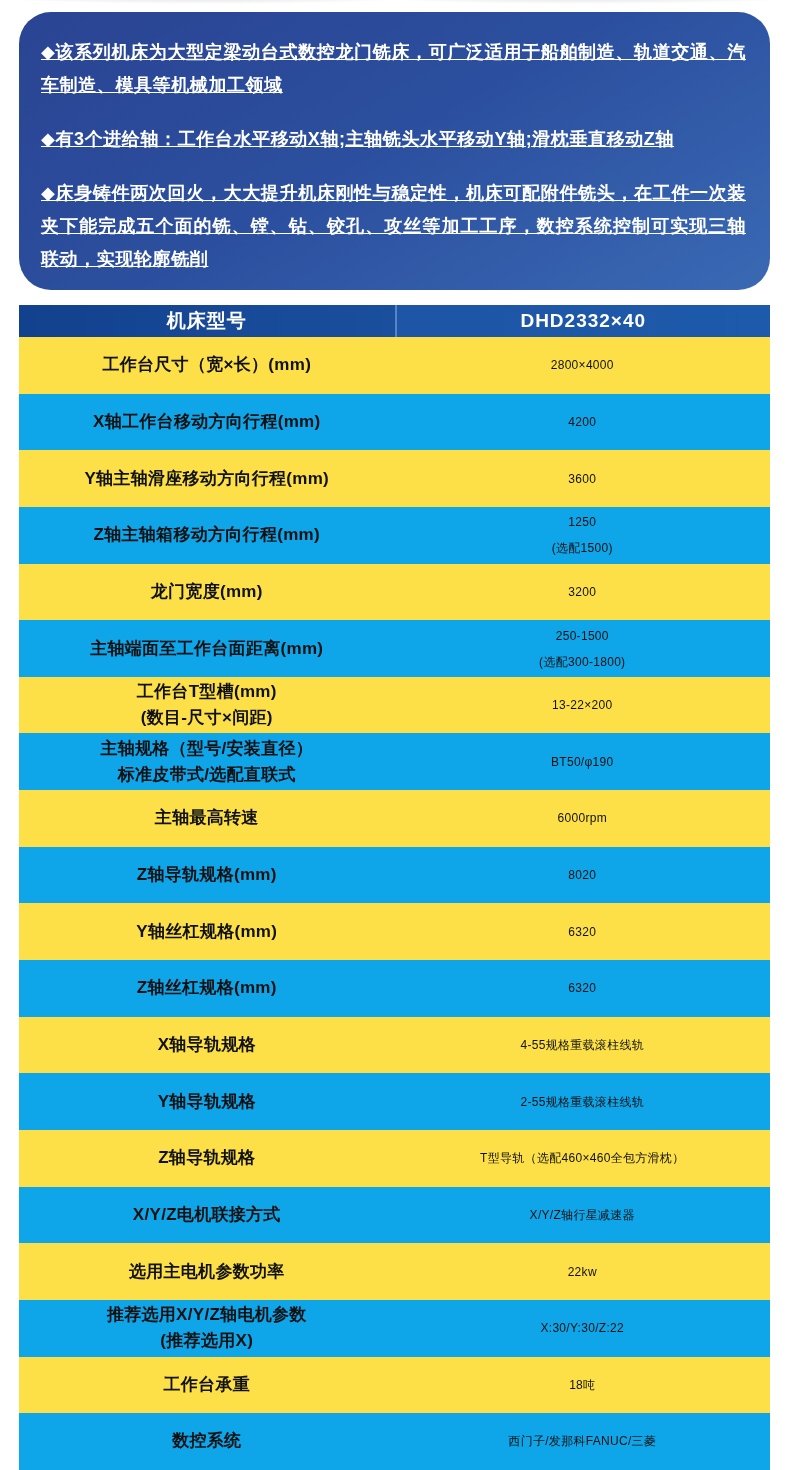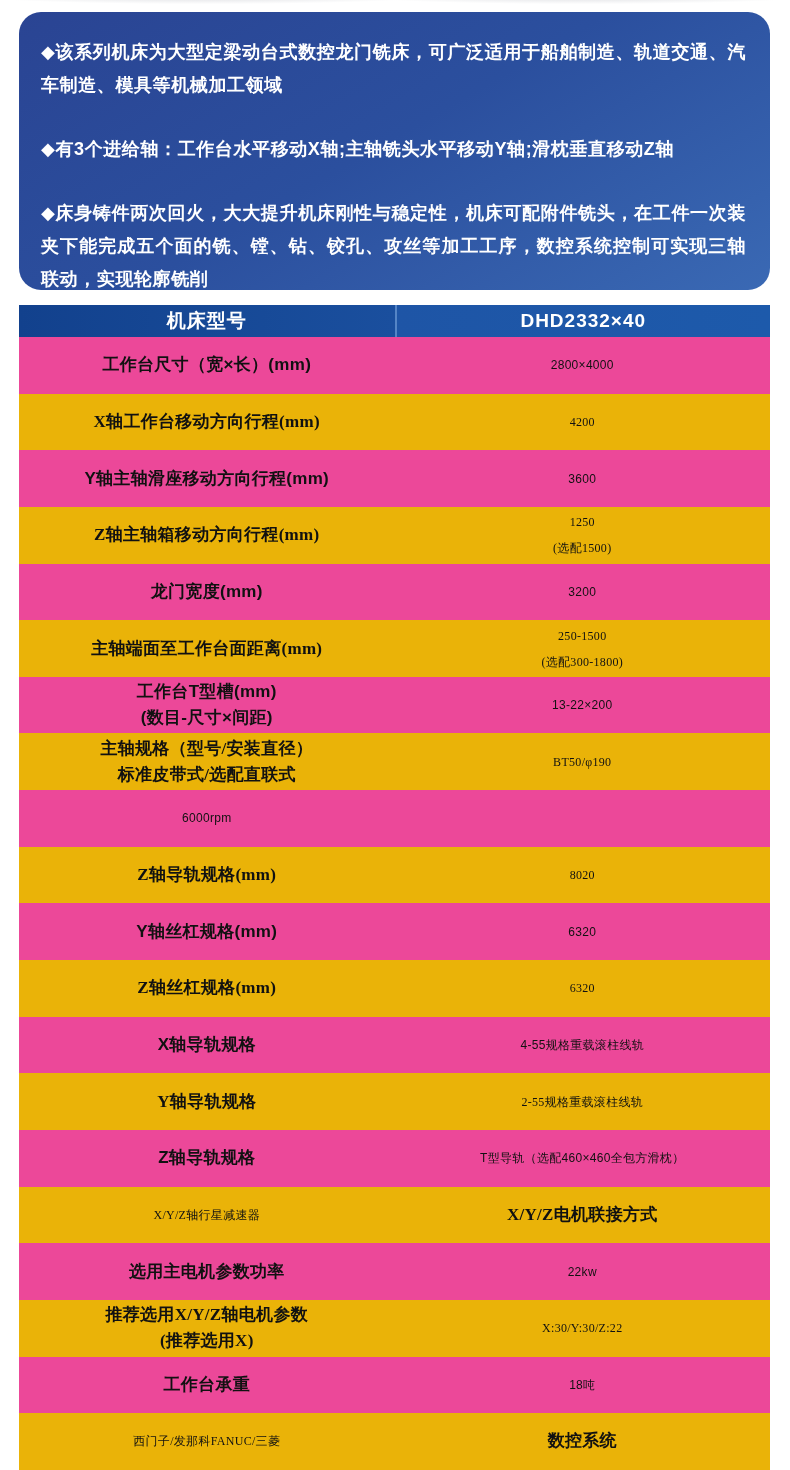--- a/index.html
+++ b/index.html
@@ -20,54 +20,55 @@
     height: 12px;
     background:
       radial-gradient(55% 170% at 26% -70%, rgba(105,110,125,0.38), rgba(255,255,255,0) 62%),
       radial-gradient(55% 170% at 74% -70%, rgba(105,110,125,0.38), rgba(255,255,255,0) 62%);
   }
   
   .hero {
     box-sizing: border-box;
     margin: 0 20px 0 19px;
     height: 278px;
-    border-radius: 22px;
+    border-radius: 32px;
     padding: 24px 24px 0 22px;
     background: linear-gradient(150deg, #2a4493 0%, #2b4f9e 48%, #3a69b4 100%);
     color: #ffffff;
+    text-decoration: underline;
   }
   .bullet {
     margin: 0;
     font-size: 18px;
     line-height: 33px;
     font-weight: 600;
     letter-spacing: 0.6px;
     text-align: justify;
   }
-  .bullet + .bullet { margin-top: 31px; }
+  .bullet + .bullet { margin-top: 21px; }
 
   
   .spec-table { margin: 15px 20px 0 19px; }
   .thead { display: flex; height: 32px; }
   .th {
     box-sizing: border-box;
     width: 50%;
     display: flex;
     align-items: center;
     justify-content: center;
     color: #ffffff;
     font-weight: 700;
     font-size: 19px;
     letter-spacing: 1px;
   }
   .th-left  { background: linear-gradient(90deg, #12418d, #1a4f9e); }
   .th-right { background: linear-gradient(90deg, #1e55a6, #1d5aab); border-left: 2px solid #5585c6; }
 
-  .tr { display: flex; height: 56.65px; background: #ec4899; }
-  .tr.alt { background: #eab308; font-family: Liberation Serif, serif; }
+  .tr { display: flex; height: 56.65px; background: #fde047; }
+  .tr.alt { background: #0ea5e9; }
   .td {
     width: 50%;
     display: flex;
     flex-direction: column;
     align-items: center;
     justify-content: center;
     text-align: center;
     color: #111111;
   }
   .td-label { font-weight: 700; font-size: 17px; line-height: 26px; letter-spacing: 0.3px; }
@@ -162,20 +163,23 @@
     <div class="td td-label">
             <div class="line">主轴规格（型号/安装直径）</div>
             <div class="line">标准皮带式/选配直联式</div>
           </div>
     <div class="td td-value">
             <div class="line">BT50/φ190</div>
           </div>
   </div>
 
   <div class="tr">
+    <div class="td td-label">
+            <div class="line">主轴最高转速</div>
+          </div>
     <div class="td td-value">
             <div class="line">6000rpm</div>
           </div>
   </div>
 
   <div class="tr alt">
     <div class="td td-label">
             <div class="line">Z轴导轨规格(mm)</div>
           </div>
     <div class="td td-value">
@@ -222,25 +226,25 @@
   <div class="tr">
     <div class="td td-label">
             <div class="line">Z轴导轨规格</div>
           </div>
     <div class="td td-value">
             <div class="line">T型导轨（选配460×460全包方滑枕）</div>
           </div>
   </div>
 
   <div class="tr alt">
+    <div class="td td-label">
+            <div class="line">X/Y/Z电机联接方式</div>
+          </div>
     <div class="td td-value">
             <div class="line">X/Y/Z轴行星减速器</div>
-          </div>
-    <div class="td td-label">
-            <div class="line">X/Y/Z电机联接方式</div>
           </div>
   </div>
 
   <div class="tr">
     <div class="td td-label">
             <div class="line">选用主电机参数功率</div>
           </div>
     <div class="td td-value">
             <div class="line">22kw</div>
           </div>
@@ -259,23 +263,23 @@
   <div class="tr">
     <div class="td td-label">
             <div class="line">工作台承重</div>
           </div>
     <div class="td td-value">
             <div class="line">18吨</div>
           </div>
   </div>
 
   <div class="tr alt">
+    <div class="td td-label">
+            <div class="line">数控系统</div>
+          </div>
     <div class="td td-value">
             <div class="line">西门子/发那科FANUC/三菱</div>
-          </div>
-    <div class="td td-label">
-            <div class="line">数控系统</div>
           </div>
   </div>
 </div>
   </section>
 
 </div>
 
 </body></html>

